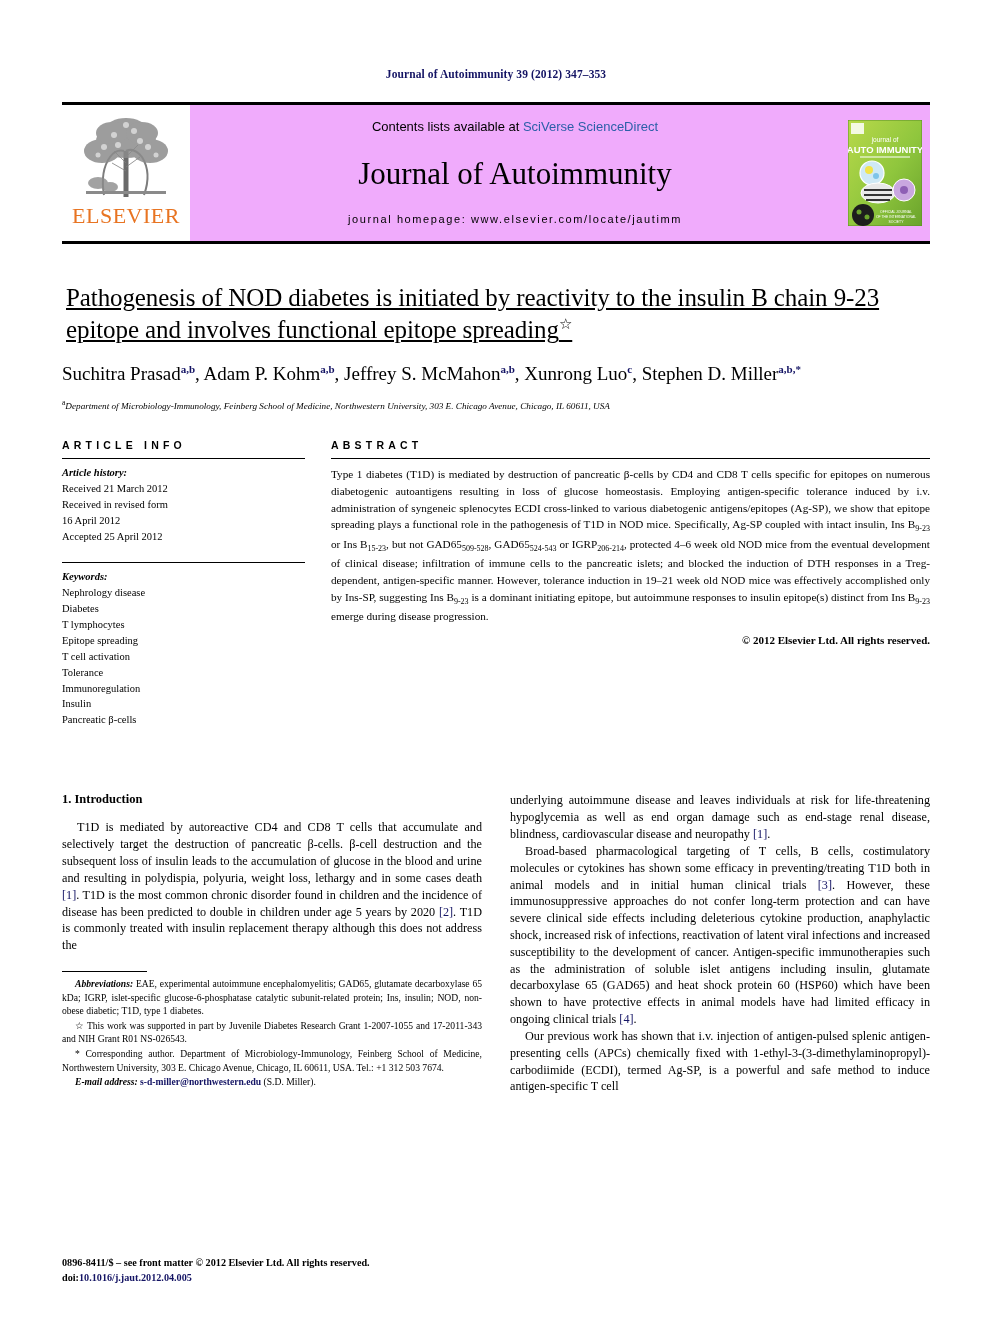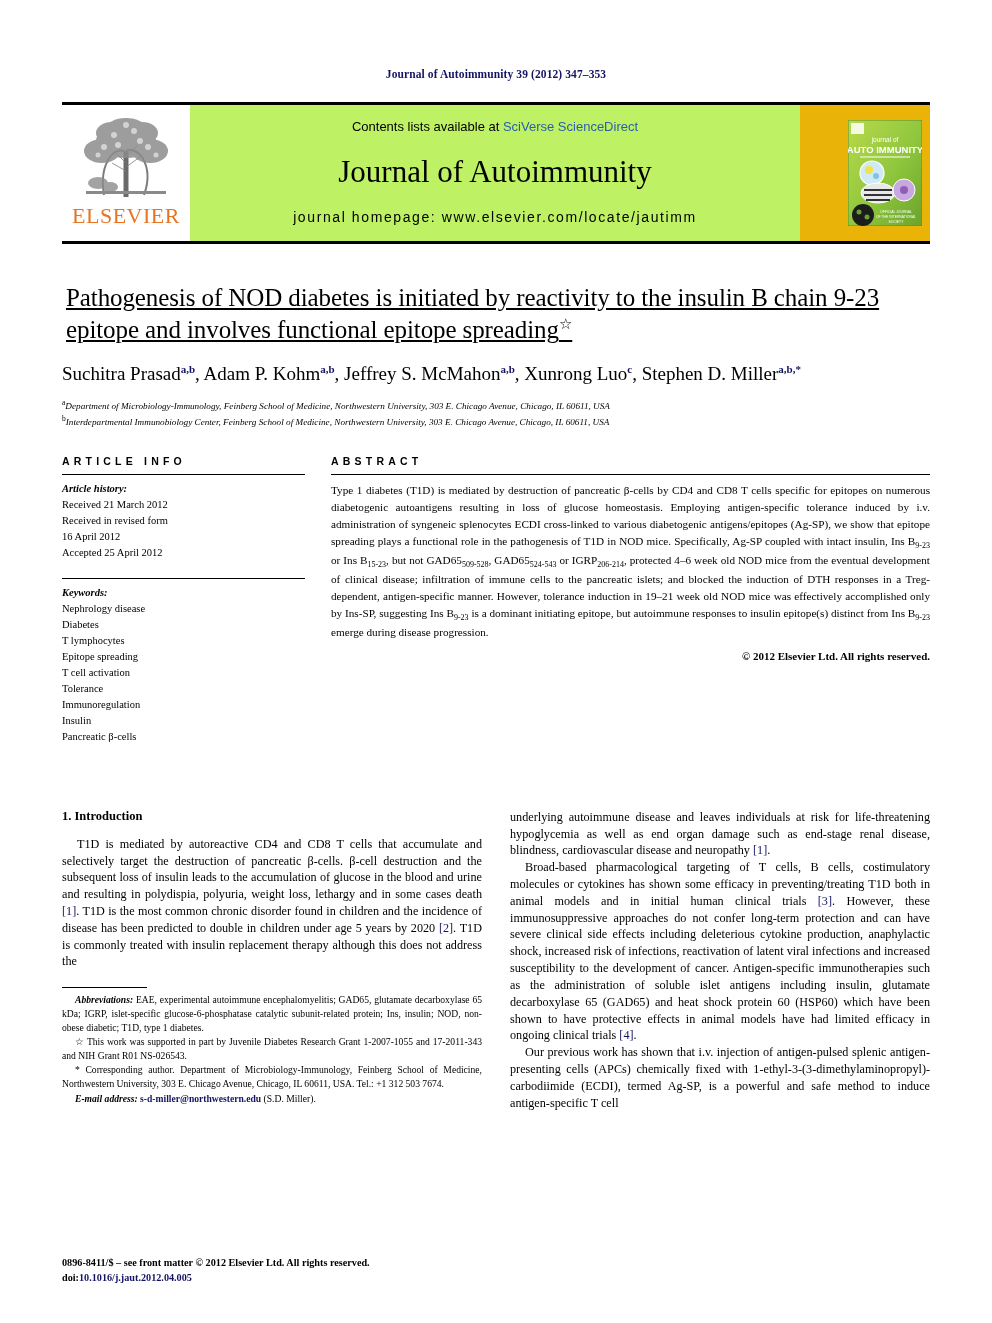--- a/index.html
+++ b/index.html
@@ -58,21 +58,21 @@
   .elsevier-word {
     font-family: "Liberation Serif", serif;
     color: #E87422;
     font-size: 22px;
     letter-spacing: 0.5px;
     line-height: 1;
     margin-top: 2px;
   }
   .masthead-center {
     flex: 1 1 auto;
-    background: #bef264;
+    background: #f0abfc;
     display: flex;
     flex-direction: column;
     align-items: center;
     justify-content: space-between;
     padding: 14px 0 16px 0;
     box-sizing: border-box;
   }
   .contents-line {
     font-family: "Liberation Sans", sans-serif;
     font-size: 13px;
@@ -80,32 +80,31 @@
   }
   .contents-line .sd-link { color: #2b5fa8; }
   .journal-title {
     font-family: "Liberation Serif", serif;
     font-size: 31px;
     color: #000;
     line-height: 1;
   }
   .homepage-line {
     font-family: "Liberation Sans", sans-serif;
-    font-size: 14px;
+    font-size: 11px;
     letter-spacing: 1.6px;
     color: #000;
   }
   .cover-thumb {
     width: 90px;
     flex: 0 0 90px;
     display: flex;
     align-items: center;
     justify-content: center;
-    background: #eab308;
-    padding-left: 40px;
+    background: #f0abfc;
   }
 
   
   .title-block { margin-top: 38px; }
   h1.article-title {
     font-family: "Liberation Serif", serif;
     font-size: 25px;
     font-weight: normal;
     line-height: 1.26;
     margin: 4px;
@@ -303,21 +302,20 @@
 
   <div class="title-block">
     <h1 class="article-title"><span>Pathogenesis of NOD diabetes is initiated by reactivity to the insulin B chain 9-23 epitope and involves functional epitope spreading</span><span class="star">☆</span></h1>
 
     <div class="authors">
       <span><span>Suchitra Prasad</span><sup>a,b</sup></span><span>, </span><span><span>Adam P. Kohm</span><sup>a,b</sup></span><span>, </span><span><span>Jeffrey S. McMahon</span><sup>a,b</sup></span><span>, </span><span><span>Xunrong Luo</span><sup>c</sup></span><span>, </span><span><span>Stephen D. Miller</span><sup>a,b,*</sup></span>
     </div>
 
     <div class="affiliations">
       <div><sup>a</sup><span>Department of Microbiology-Immunology, Feinberg School of Medicine, Northwestern University, 303 E. Chicago Avenue, Chicago, IL 60611, USA</span></div>
-      <div><sup>b</sup><span>Interdepartmental Immunobiology Center, Feinberg School of Medicine, Northwestern University, 303 E. Chicago Avenue, Chicago, IL 60611, USA</span></div>
     </div>
   </div>
 
   <div class="info-abstract">
 
     <div class="col-info">
       <div class="sec-head">ARTICLE INFO</div>
       <div class="rule"></div>
       <div class="info-block">
         <div class="lbl">Article history:</div>

